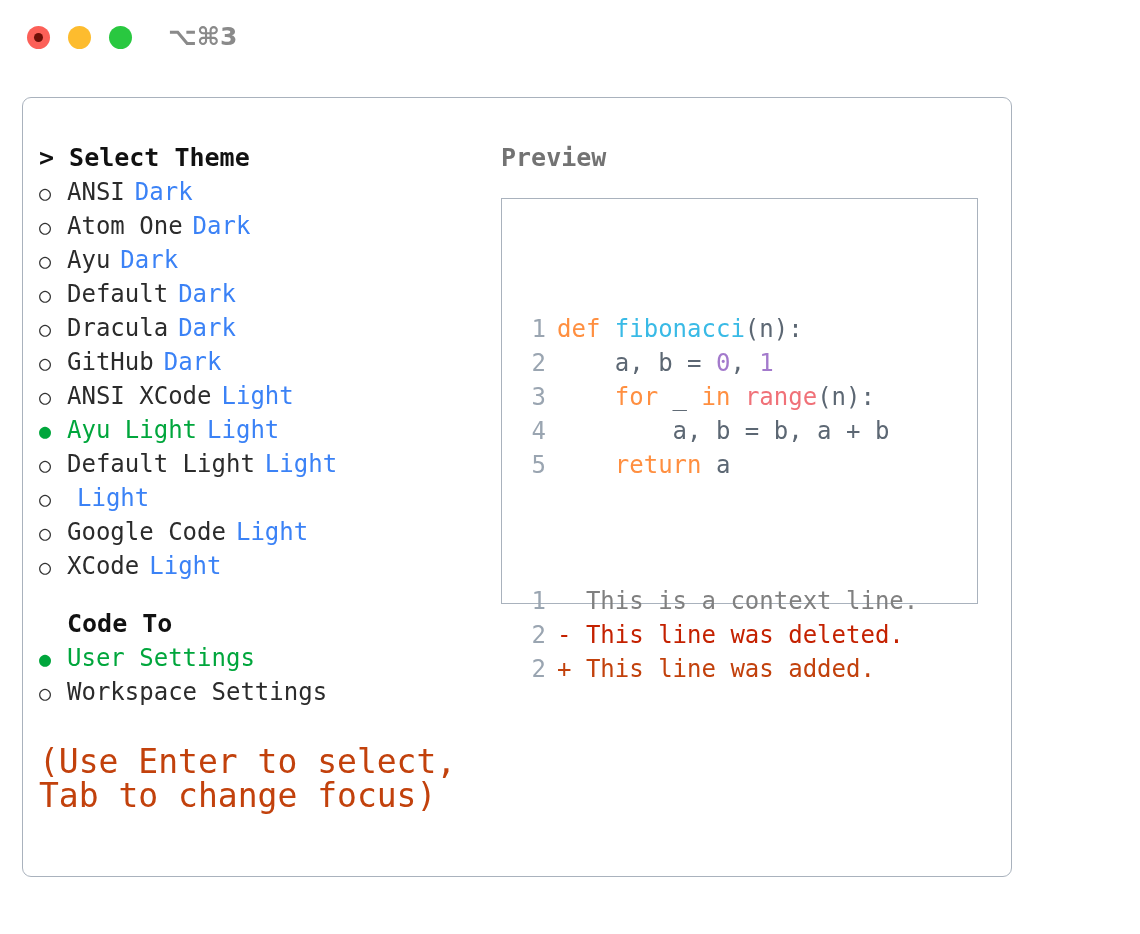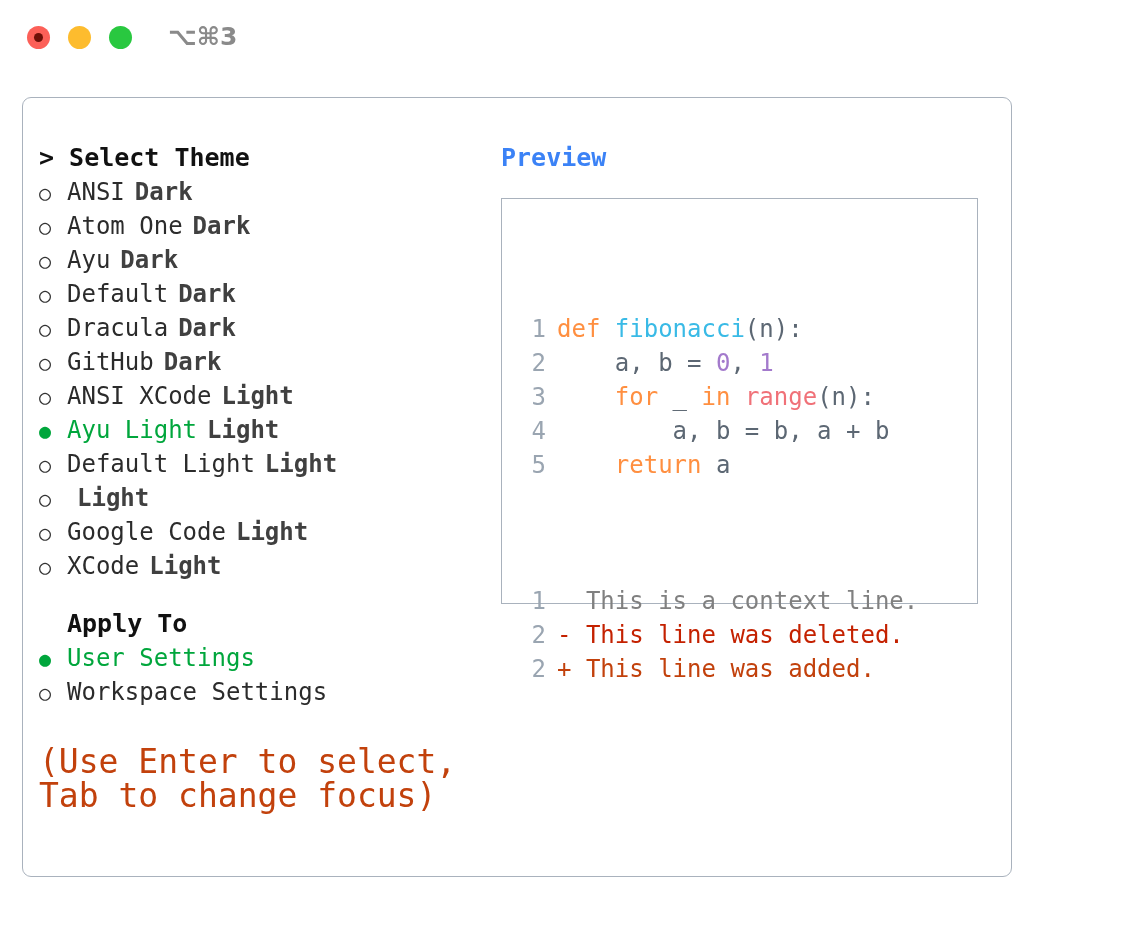--- a/index.html
+++ b/index.html
@@ -121,41 +121,40 @@
     width: 28px;
     flex: 0 0 28px;
     color: #333333;
     font-size: 20px;
     line-height: 34px;
   }
   .row.selected .bullet { color: #00a63c; }
   .row-label { color: #2b2b2b; }
   .row.selected .row-label { color: #00a63c; }
   .row-badge {
-    color: #404040;
+    color: #3b82f6;
     margin-left: 10px;
-    font-weight: bold;
   }
 
   .spacer-20 { height: 24px; }
   .spacer-36 { height: 36px; }
 
   .hint {
     font-size: 33px;
     line-height: 34px;
     color: #c2410c;
     width: 420px;
     white-space: pre-wrap;
   }
 
   
   .preview-title {
     font-size: 25px;
     font-weight: 700;
-    color: #3b82f6;
+    color: #737373;
     line-height: 34px;
     margin-bottom: 23px;
   }
   .preview-box {
     width: 477px;
     height: 406px;
     border: 1.6px solid #a9b2bd;
     box-sizing: border-box;
     background: #ffffff;
     position: relative;
@@ -219,21 +218,21 @@
           <div class="row"><span class="bullet">○</span><span class="row-label">ANSI XCode</span><span class="row-badge">Light</span></div>
           <div class="row selected"><span class="bullet">●</span><span class="row-label">Ayu Light</span><span class="row-badge">Light</span></div>
           <div class="row"><span class="bullet">○</span><span class="row-label">Default Light</span><span class="row-badge">Light</span></div>
           <div class="row"><span class="bullet">○</span><span class="row-badge">Light</span></div>
           <div class="row"><span class="bullet">○</span><span class="row-label">Google Code</span><span class="row-badge">Light</span></div>
           <div class="row"><span class="bullet">○</span><span class="row-label">XCode</span><span class="row-badge">Light</span></div>
         </div>
 
       <div class="spacer-20"></div>
 
-      <div class="section-header indent">Apply To</div>
+      <div class="section-header indent">Code To</div>
 
       <div id="apply-list">
           <div class="row selected"><span class="bullet">●</span><span class="row-label">User Settings</span></div>
           <div class="row"><span class="bullet">○</span><span class="row-label">Workspace Settings</span></div>
         </div>
 
       <div class="spacer-36"></div>
 
       <div class="hint">(Use Enter to select, Tab to change focus)</div>
     </div>

